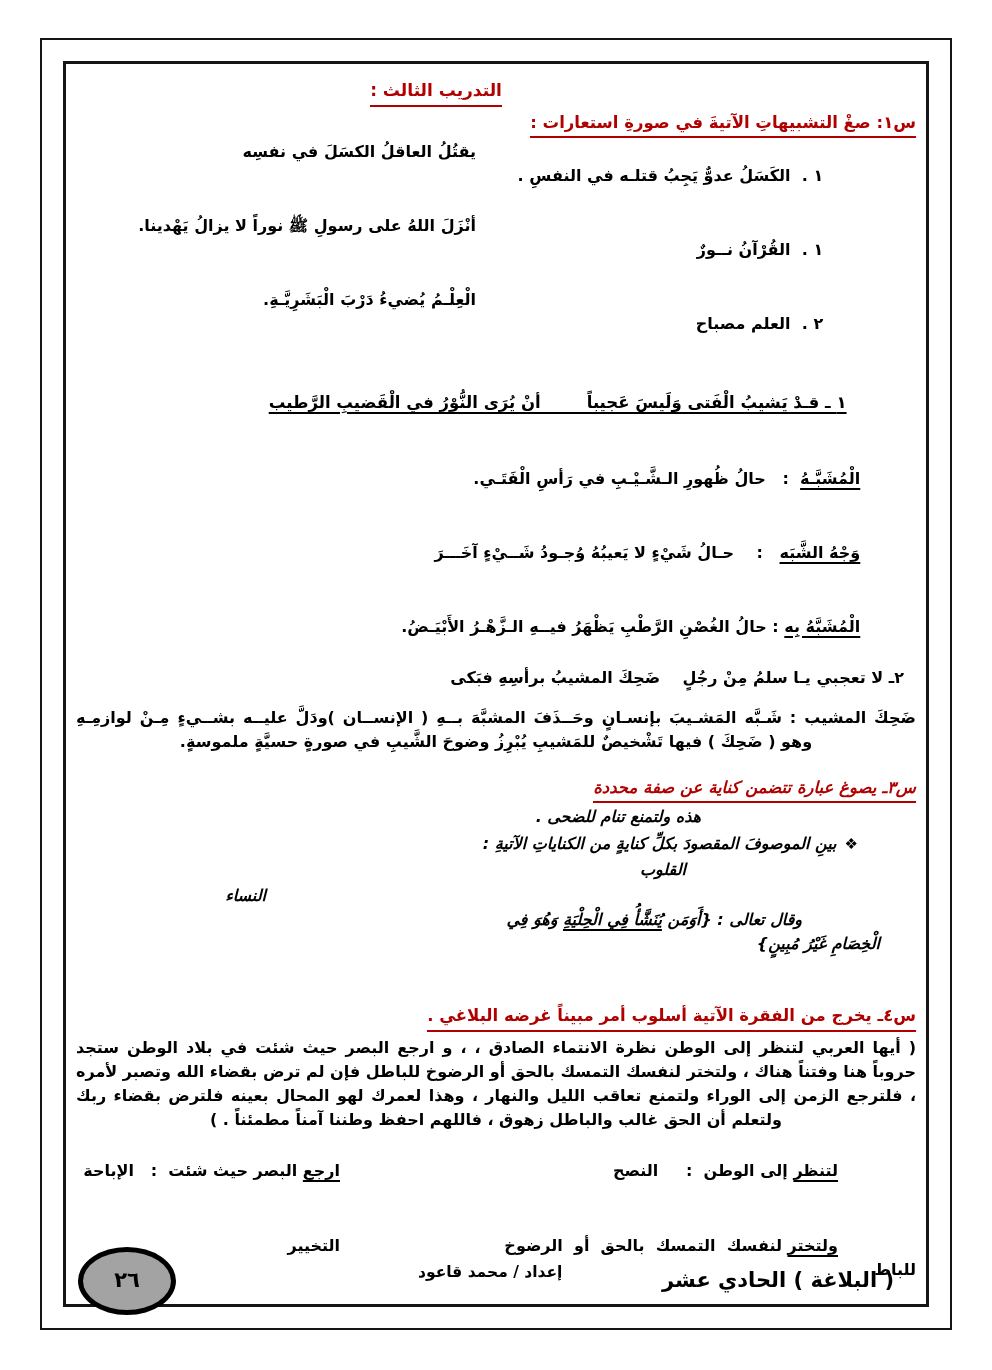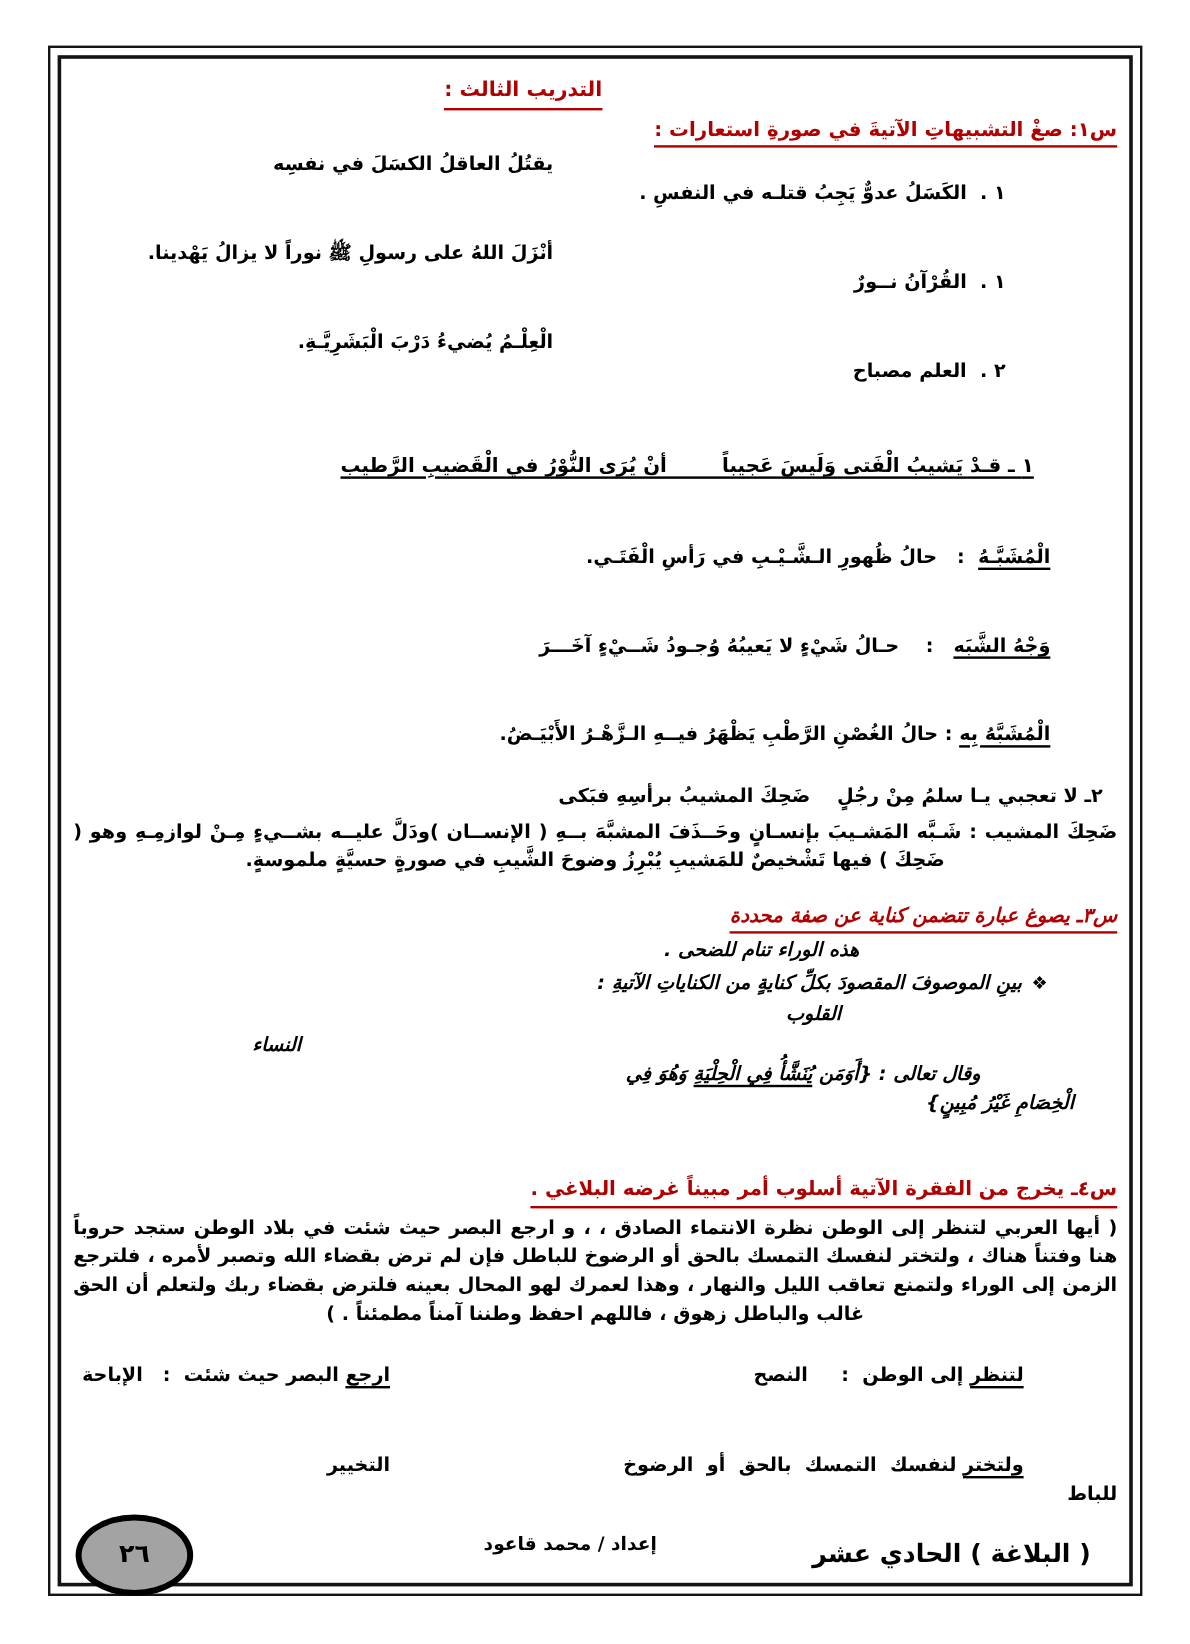--- a/index.html
+++ b/index.html
@@ -5,21 +5,21 @@
   * { box-sizing: border-box; margin: 0; padding: 0; }
   body {
     width: 992px; height: 1370px;
     background: #ffffff;
     font-family: "DejaVu Sans", sans-serif;
     color: #000;
   }
   .page { position: relative; width: 992px; height: 1370px; background:#fff; }
   .frame-outer {
     position: absolute; left: 40px; top: 38px; width: 912px; height: 1292px;
-    border: 2px solid #151515; padding: 6px;
+    border: 2px solid #151515; padding: 21px;
   }
   .frame-inner {
     width: 100%; height: 100%;
     border: 3px solid #151515;
     position: relative;
     padding: 14px 10px 0 10px;
     direction: rtl;
   }
   .content { font-size: 16px; font-weight: bold; line-height: 1.5; }
 
@@ -32,21 +32,21 @@
 
   .pre { white-space: pre-wrap; }
 
   .q1-row { display: flex; padding-right: 26px; margin-top: 2px; }
   .q1-prompt { flex: 1; }
   .q1-answer { width: 400px; text-align: right; }
 
   .q2-verse1 { margin-top: 6px; padding-right: 12px; font-size: 16.5px; }
   .q2-row { margin-top: 2px; }
   .q2-verse2 { margin-top: 3px; padding-right: 12px; }
-  .q2-expl { text-align: justify; text-align-last: center; margin-top: 6px; }
+  .q2-expl { text-align: justify; text-align-last: center; margin-top: 16px; }
 
   .q3 { margin-top: 22px; font-style: italic; }
   .bullet-line { padding-right: 58px; margin-top: 3px; }
   .bullet-answer { padding-right: 215px; margin-top: 2px; }
   .diamond { font-size: 15px; margin-left: 8px; }
   .q3-row { display: flex; margin-top: 2px; }
   .q3-main { flex: 1; }
   .q3-ans { width: 420px; padding-right: 230px; text-align: right; }
 
   .q4 { margin-top: 24px; }
@@ -111,21 +111,21 @@
         <div class="q2-row pre">
           <span class="u">الْمُشَبَّهُ بِه</span><span> : حالُ الغُصْنِ الرَّطْبِ يَظْهَرُ فيــهِ الـزَّهْـرُ الأَبْيَـضُ.</span>
         </div>
         <div class="q2-verse2 pre">٢ـ لا تعجبي يـا سلمُ مِنْ رجُلٍ    ضَحِكَ المشيبُ برأسِهِ فبَكى</div>
         <div class="q2-expl">ضَحِكَ المشيب : شَـبَّه المَشـيبَ بإنسـانٍ وحَــذَفَ المشبَّهَ بــهِ ( الإنســان )ودَلَّ عليــه بشــيءٍ مِـنْ لوازمِـهِ وهو ( ضَحِكَ )  فيها تَشْخيصٌ للمَشيبِ يُبْرِزُ وضوحَ الشَّيبِ في صورةٍ حسيَّةٍ ملموسةٍ.</div>
 
         <div class="q3">
           <div class="sec-heading red">
             <span class="h-underline">س٣ـ يصوغ  عبارة تتضمن كناية عن صفة محددة</span>
           </div>
-          <div class="bullet-answer">هذه الوراء تنام للضحى .</div>
+          <div class="bullet-answer">هذه ولتمنع تنام للضحى .</div>
           <div class="bullet-line">
             <span class="diamond">❖</span><span>بينِ الموصوفَ المقصودَ بكلِّ كنايةٍ من الكناياتِ الآتيةِ :</span>
           </div>
           <div class="q3-row">
             <div class="q3-ans">القلوب</div>
           </div>
           <div class="q3-row">
             <div class="q3-main pre" style="padding-right:36px">
               <span>وقال تعالى : {أَوَمَن </span><span class="u">يُنَشَّأُ فِي الْحِلْيَةِ</span><span> وَهُوَ فِي الْخِصَامِ غَيْرُ مُبِينٍ}</span>
             </div>

